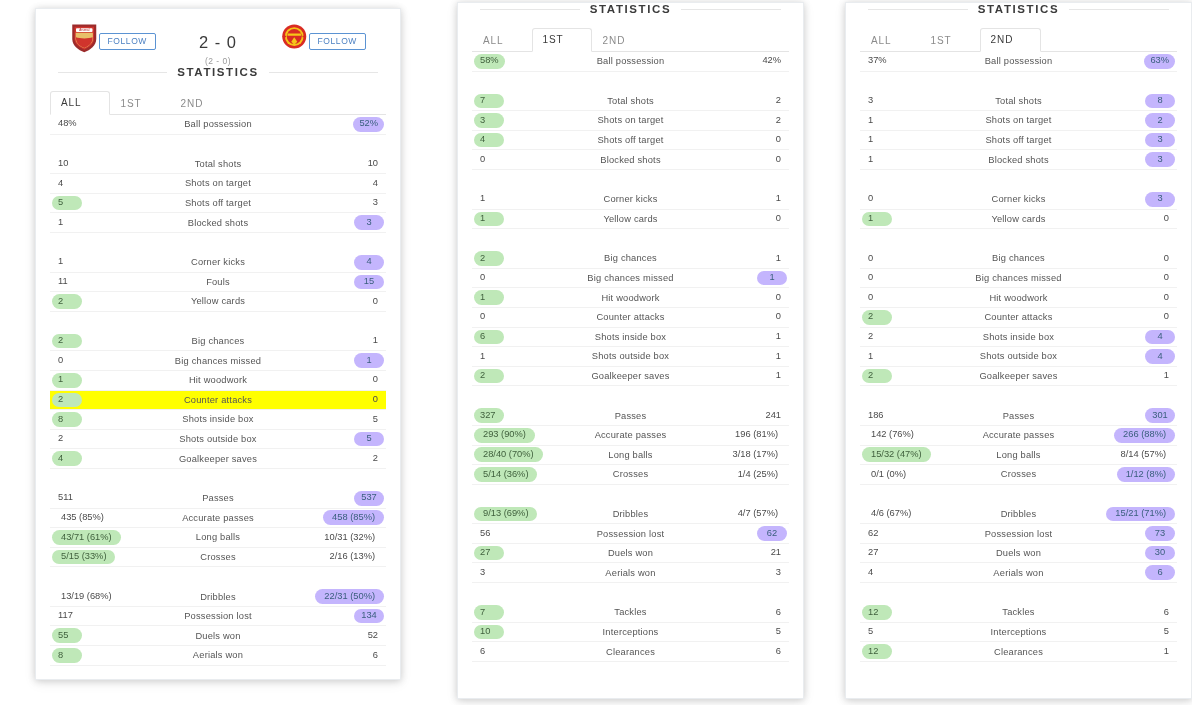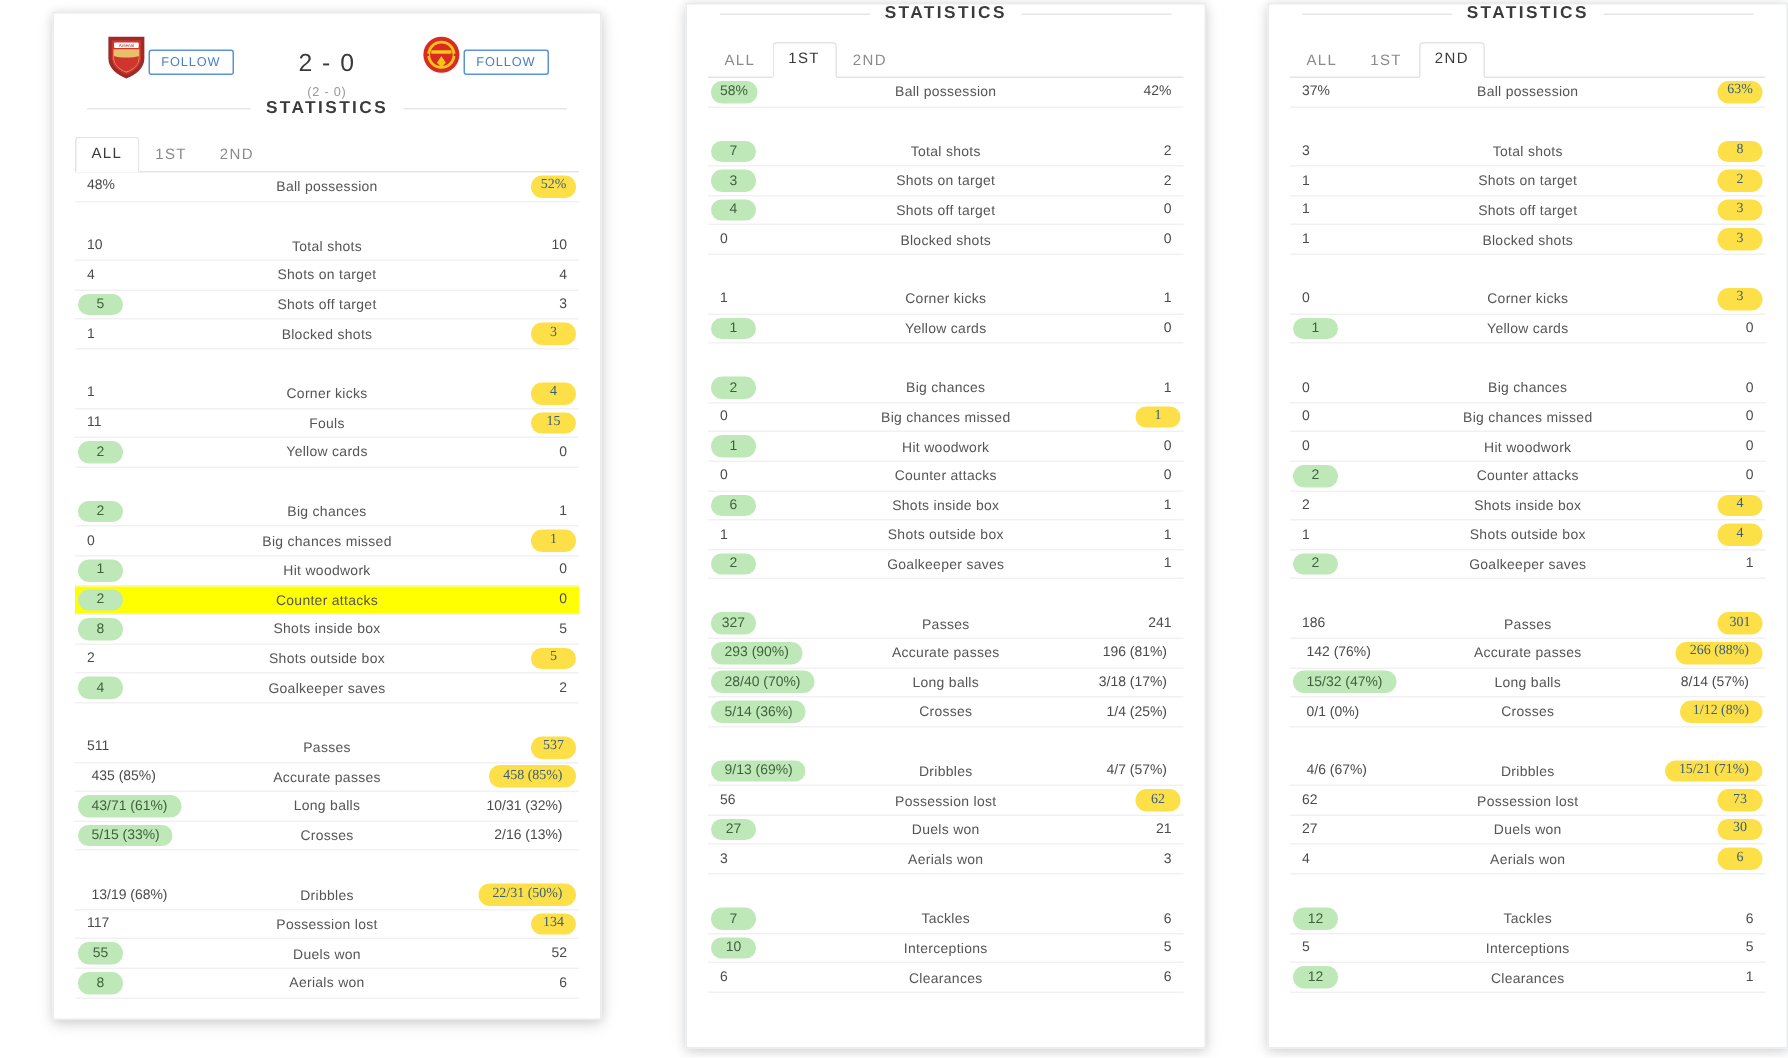--- a/index.html
+++ b/index.html
@@ -64,21 +64,21 @@
 
   
   .tabs {
     display: flex; align-items: flex-end;
     margin: 14px 14px 0 14px;
     border-bottom: 1px solid #e4e4e4;
     height: 23px;
   }
   .tab {
     font-size: 10px; color: #8b8b8b; letter-spacing: .9px;
-    padding: 4px 10px 5px 10px;
+    padding: 4px 27px 5px 10px;
     background: transparent;
     border: 1px solid transparent;
     border-bottom: none;
     position: relative; top: 1px;
     line-height: 1.3;
     margin-top: 48px;
   }
   .tab.active {
     color: #3a3a3a;
     background: #fff;
@@ -106,24 +106,24 @@
     white-space: nowrap;
   }
   .val {
     font-size: 9.3px; color: #4a4a4a;
     padding: 1.5px 6px; border-radius: 9px;
     display: inline-block; line-height: 1.25;
     white-space: nowrap;
   }
   .val.plain { background: transparent; }
   .val.green { background: #bfe8b8; color: #3f5f3c; }
-  .val.blue  { background: #fde047; color: #3a5f7d; font-family: Liberation Serif, serif; }
+  .val.blue  { background: #c4b5fd; color: #3a5f7d; }
   .val.wide  { padding-left: 9px; padding-right: 9px; }
 
-  .c-left .val.green, .c-left .val.blue  { min-width: 30px; text-align: center; }
+  .c-left .val.green, .c-left .val.blue  { min-width: 30px; text-align: left; }
   .c-right .val.green, .c-right .val.blue { min-width: 30px; text-align: center; }
 </style>
 </head>
 <body>
 
 <div class="canvas">
 
   <div class="card" id="card-all">
     <div class="match-header">
       <div class="teams-row">

